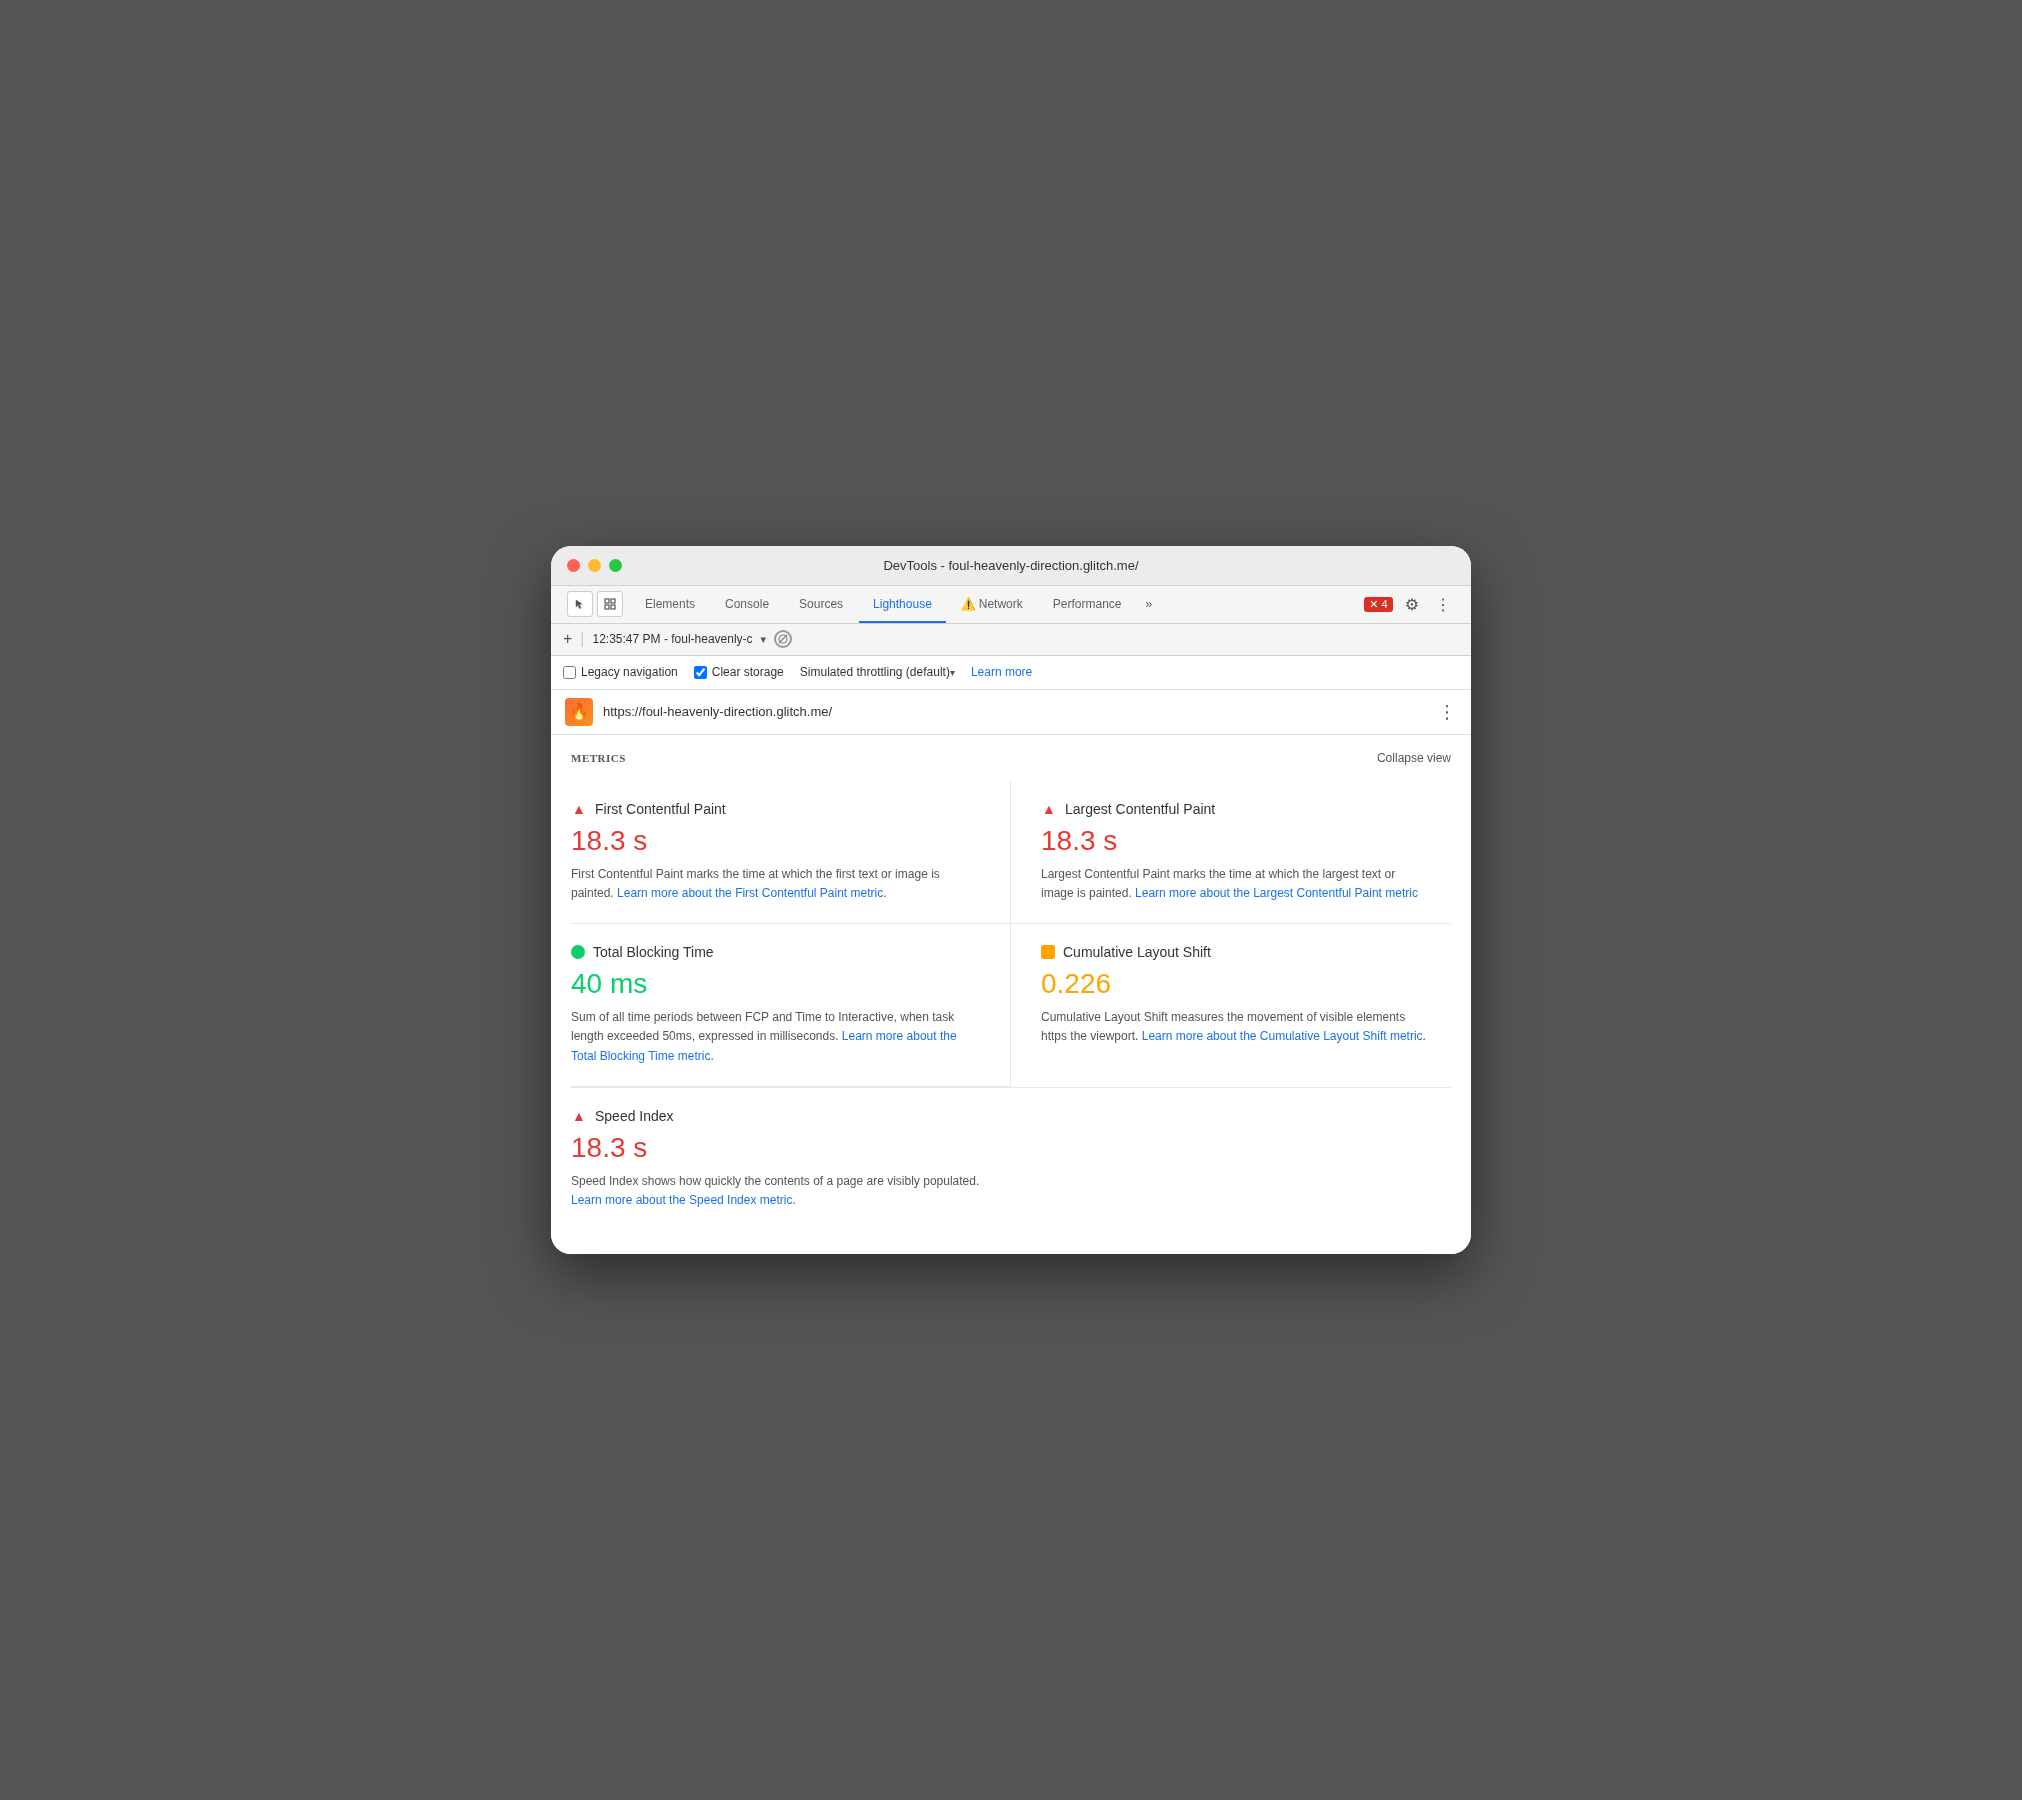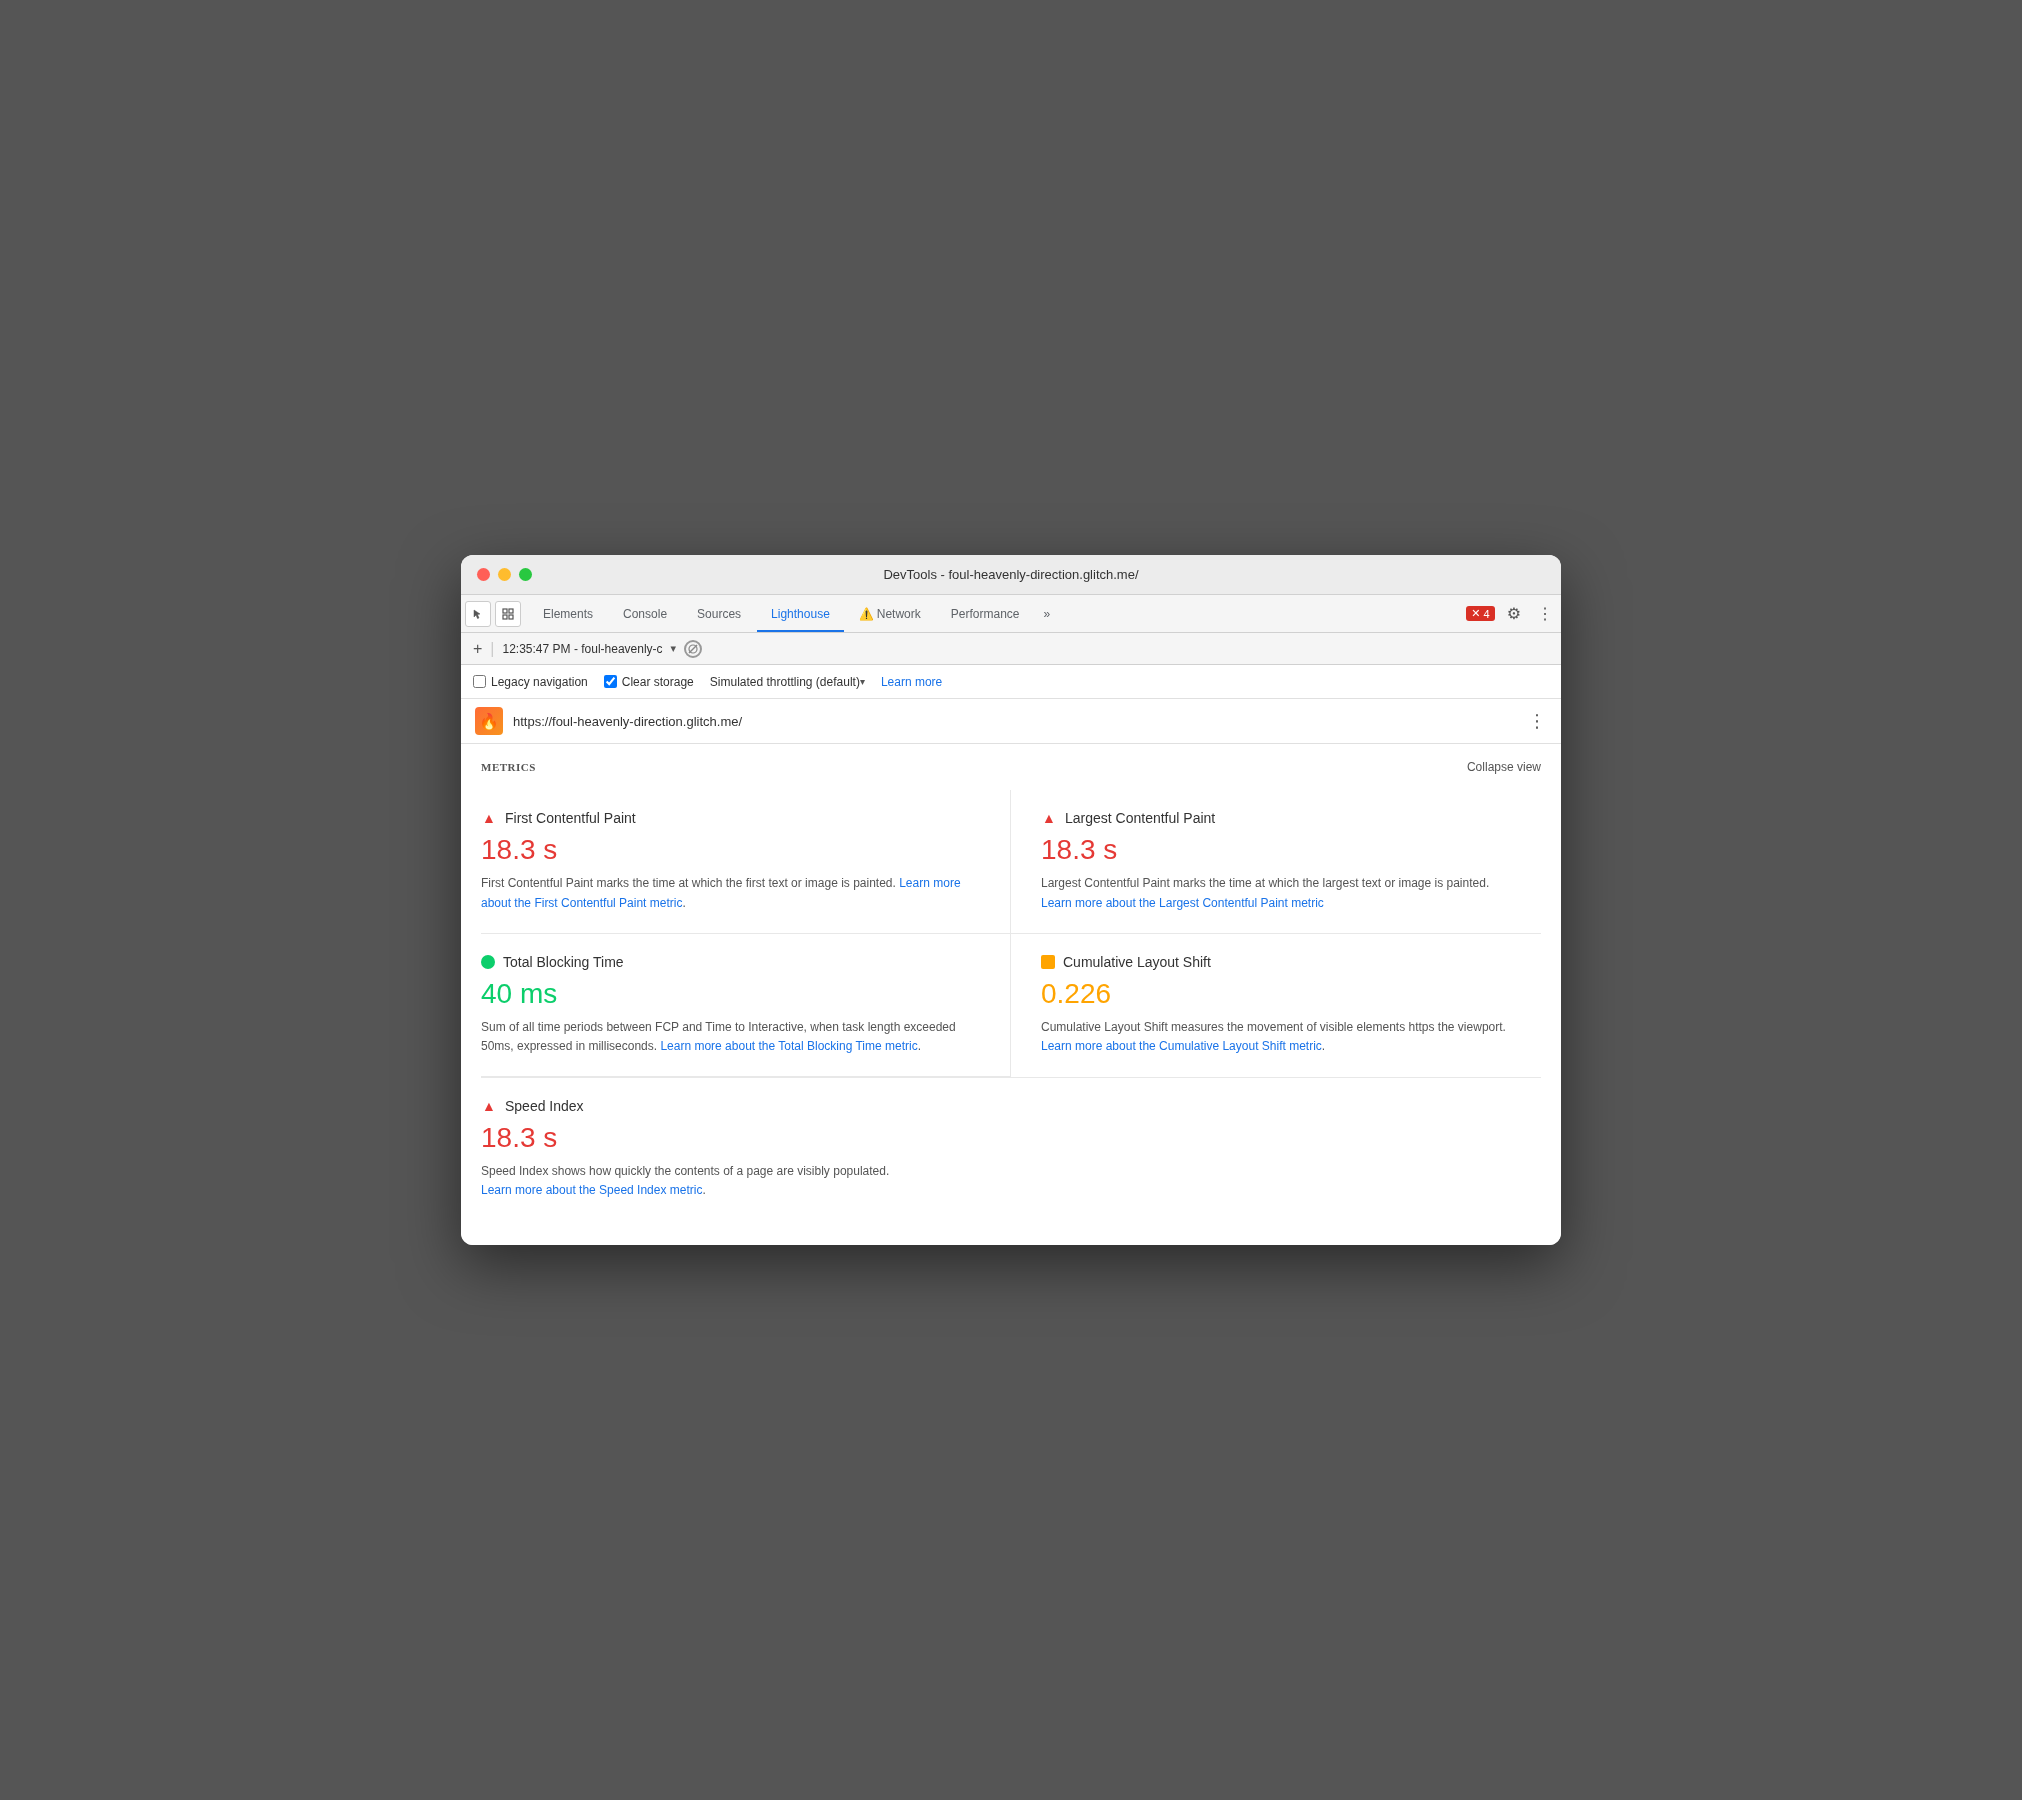--- a/index.html
+++ b/index.html
@@ -5,23 +5,23 @@
     * { box-sizing: border-box; margin: 0; padding: 0; }
     body {
       background: #555;
       display: flex;
       justify-content: center;
       align-items: center;
       min-height: 100vh;
       font-family: -apple-system, BlinkMacSystemFont, 'Segoe UI', sans-serif;
     }
     .window {
-      width: 1100px;
+      width: 920px;
       background: #f0f0f0;
-      border-radius: 12px;
+      border-radius: 20px;
       box-shadow: 0 20px 60px rgba(0,0,0,0.5);
       overflow: hidden;
     }
     
     .title-bar {
       background: #ececec;
       padding: 12px 16px;
       display: flex;
       align-items: center;
       justify-content: center;
@@ -46,21 +46,21 @@
       font-size: 13px;
       color: #333;
       font-weight: 500;
     }
     
     .tab-bar {
       background: #f5f5f5;
       border-bottom: 1px solid #d0d0d0;
       display: flex;
       align-items: center;
-      padding: 0 4px;
+      padding: 0 16px;
       height: 38px;
     }
     .tab-icons {
       display: flex;
       gap: 4px;
       margin-right: 8px;
     }
     .tab-icon-btn {
       width: 26px;
       height: 26px;

